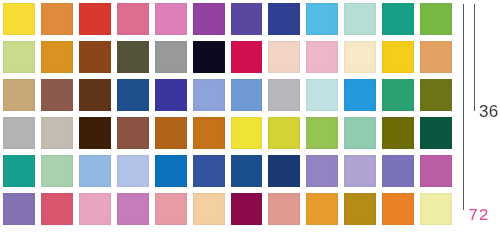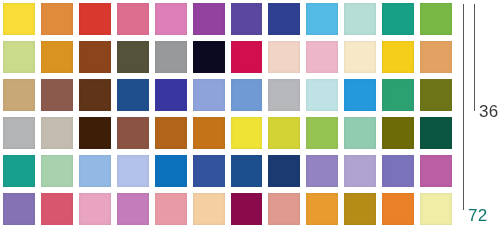--- a/index.html
+++ b/index.html
@@ -309,16 +309,16 @@
       </div>
       <div class="swatch-cell">
         <div class="swatch-chip" style="background-color: rgb(240, 237, 166);"></div>
       </div>
     </div>
 
   <div id="annotation-area">
     <div id="bracket-line-72" class="bracket-line" style="border-left-color: rgb(88, 88, 90);"></div>
     <div id="bracket-line-36" class="bracket-line" style="border-left-color: rgb(88, 88, 90);"></div>
     <div id="bracket-label-36" class="bracket-label" style="color: rgb(59, 59, 61);">36</div>
-    <div id="bracket-label-72" class="bracket-label" style="color: #0f766e;">72</div>
+    <div id="bracket-label-72" class="bracket-label" style="color: #ec4899; font-family: Liberation Mono, monospace;">72</div>
   </div>
 
 </div>
 
 </body></html>

